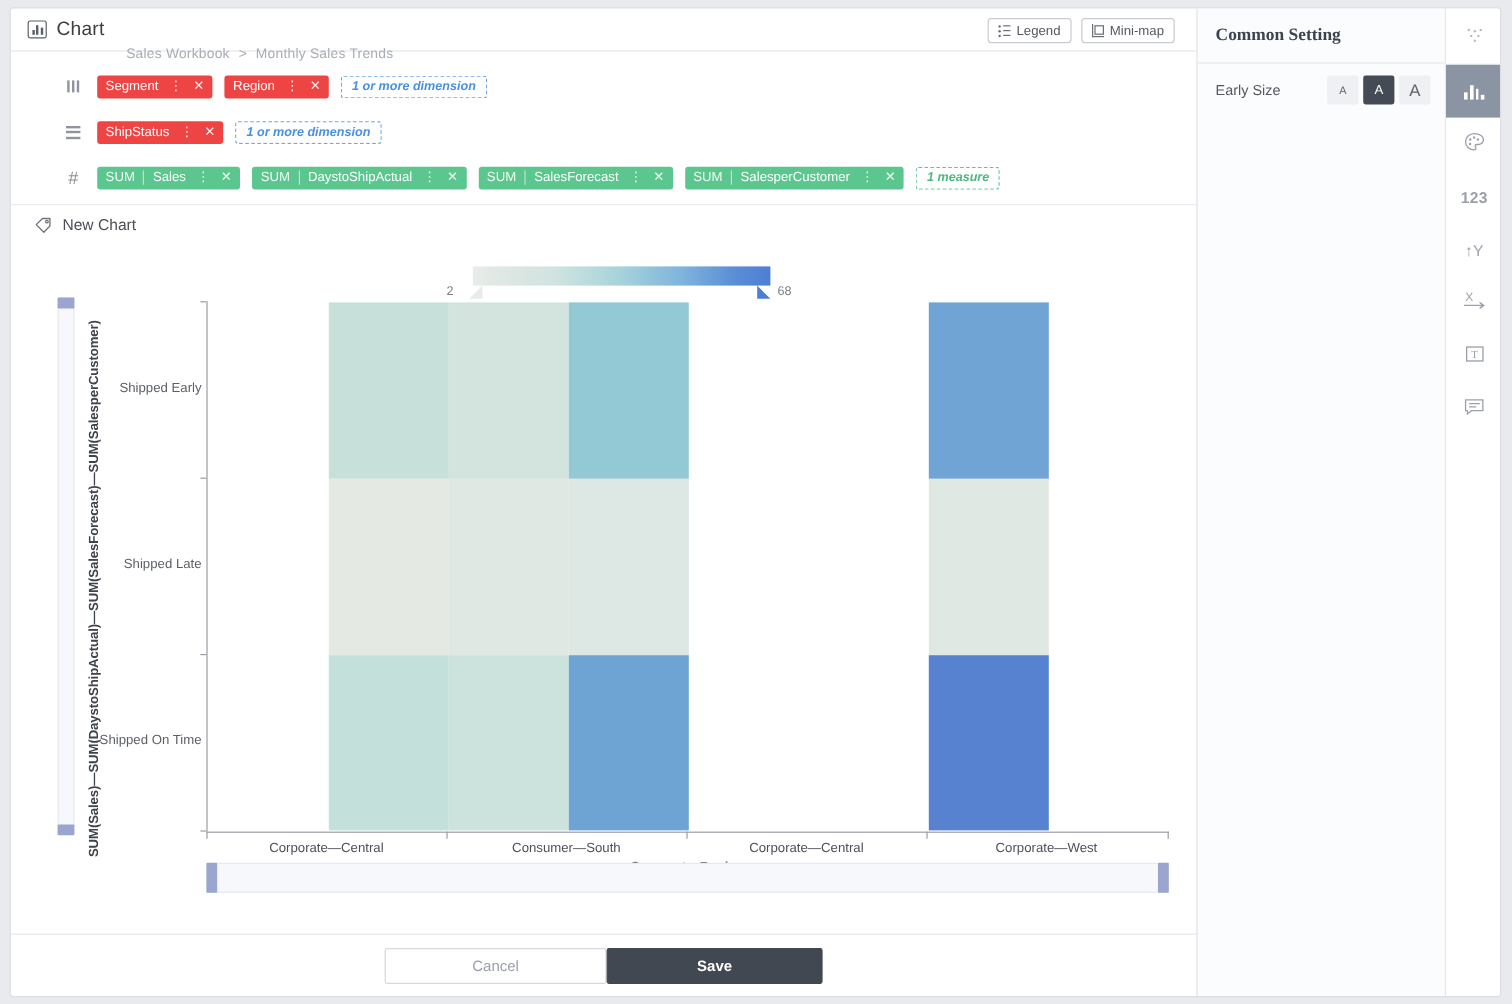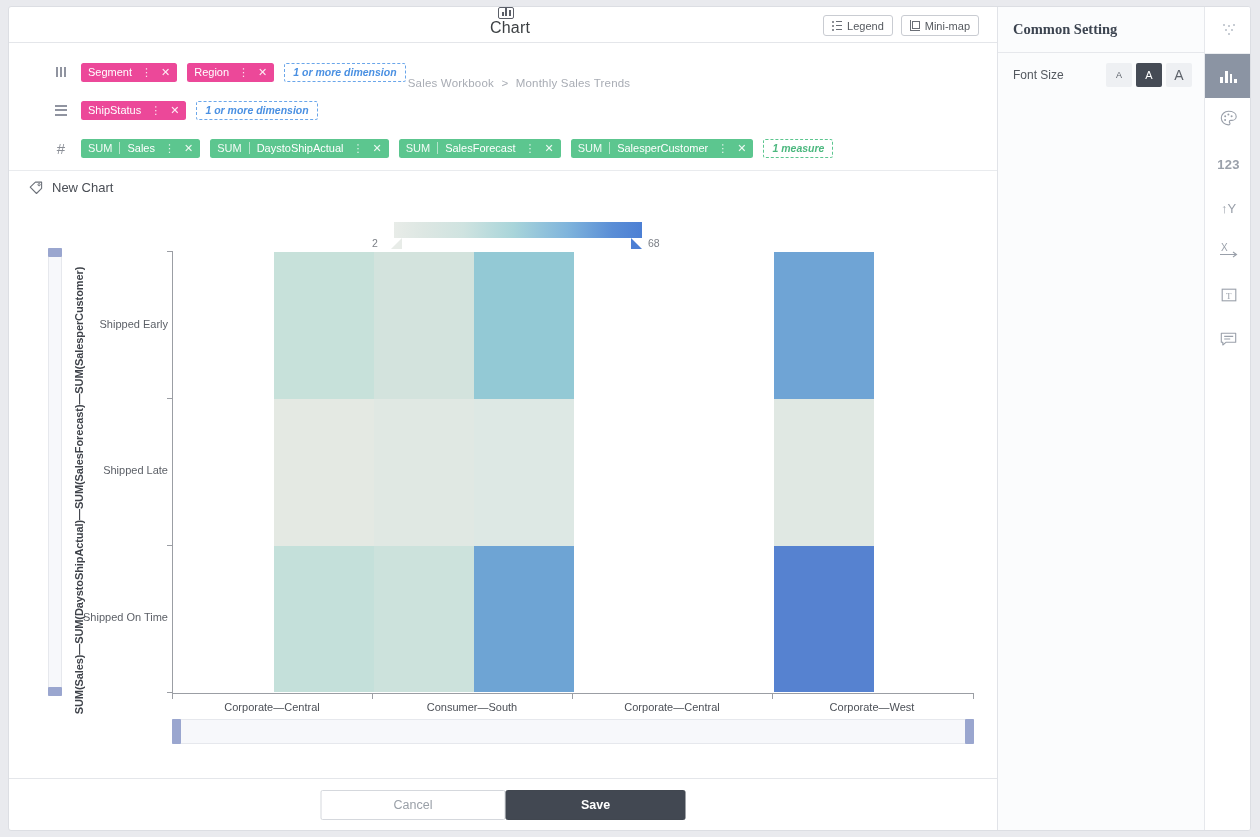--- a/index.html
+++ b/index.html
@@ -16,21 +16,21 @@
   .card{
     position:absolute;left:8px;top:6px;width:1243px;height:825px;
     background:#ffffff;border:1px solid #dcdee3;border-radius:3px;
     box-sizing:border-box;overflow:hidden;
   }
 
   
   .hdr{
     position:absolute;left:0;top:0;width:988px;height:36px;
     border-bottom:1px solid #e4e6ea;box-sizing:border-box;
-    display:flex;align-items:center;padding-left:14px;flex-direction:column;
+    display:flex;align-items:center;padding-left:14px;
   }
   .hdr-ico{
     width:16px;height:15px;border:1.4px solid #5b5f68;border-radius:2px;
     display:flex;align-items:flex-end;justify-content:center;gap:1.5px;
     padding-bottom:2px;box-sizing:border-box;margin-right:8px;
   }
   .hdr-ico i{display:block;width:2px;background:#5b5f68;}
   .hdr-ico i:nth-child(1){height:4px;}
   .hdr-ico i:nth-child(2){height:8px;}
   .hdr-ico i:nth-child(3){height:6px;}
@@ -67,21 +67,21 @@
   .ic-rows{display:flex;flex-direction:column;gap:2.5px;}
   .ic-rows i{display:block;width:12px;height:2px;background:#9094a0;}
   .ic-hash{font-size:15px;color:#8b8f97;line-height:1;font-family:"Liberation Sans",sans-serif;}
 
   .pills{display:flex;align-items:center;gap:10px;margin-left:6px;}
   .pill{
     height:19px;border-radius:2.5px;display:flex;align-items:center;
     color:#fff;font-size:11px;padding:0 7px;box-sizing:border-box;cursor:pointer;
     white-space:nowrap;
   }
-  .pill.dim{background:#ec4899;}
+  .pill.dim{background:#ef4444;}
   .pill.mea{background:#5cc68f;}
   .pill .agg{opacity:.92;}
   .pill .sep{width:1px;height:12px;background:rgba(255,255,255,.55);margin:0 7px;}
   .pill .dots{margin-left:9px;letter-spacing:0;opacity:.85;font-size:11px;line-height:1;}
   .pill .x{margin-left:9px;opacity:.9;font-size:11px;line-height:1;}
   .drop{
     height:19px;border:1px dashed #6aa6ea;border-radius:2.5px;
     display:flex;align-items:center;padding:0 8px;box-sizing:border-box;
     color:#4a90e2;font-size:10.5px;font-style:italic;font-weight:bold;white-space:nowrap;
   }
@@ -382,21 +382,21 @@
       <div class="btn-cancel">Cancel</div>
       <div class="btn-save">Save</div>
     </div>
   </div>
 
   <div class="panel">
     <div class="panel-hdr">
       <span>Common Setting</span>
     </div>
     <div class="prow">
-      <label>Font Size</label>
+      <label>Early Size</label>
       <div class="fsize">
         <div class="fs s">A</div>
         <div class="fs m on">A</div>
         <div class="fs l">A</div>
       </div>
     </div>
   </div>
 
   <div class="rail">
     <div class="rail-top">

